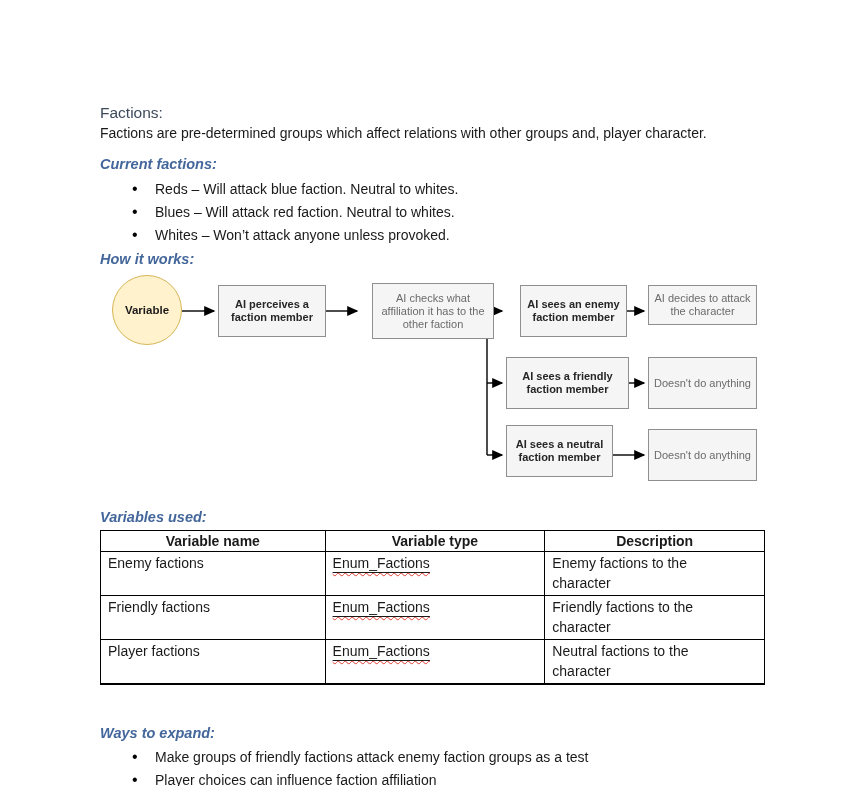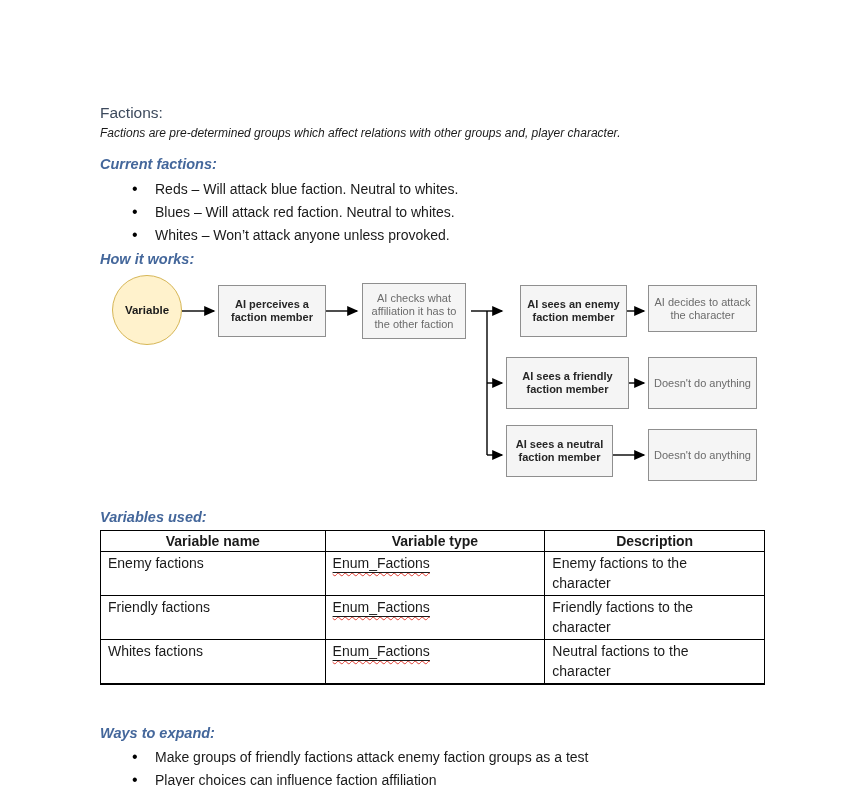--- a/index.html
+++ b/index.html
@@ -12,21 +12,21 @@
     font-family: "Liberation Sans", sans-serif;
     color: #1a1a1a;
   }
   .content { padding: 104px 70px 0 100px; }
 
   .doc-title {
     font-size: 15.5px; font-weight: 400;
     color: #3d4a5d;
     margin: 0 0 2px 0;
   }
-  .intro { font-size: 12px; line-height: 18px; margin: 0 0 14px 0; font-style: italic; }
+  .intro { font-size: 14px; line-height: 18px; margin: 0 0 14px 0; }
 
   .sub-heading {
     font-size: 14.5px; font-style: italic; font-weight: 700;
     color: #44679b;
     margin: 0 0 10px 0;
   }
   .mt-current { margin-top: 0; }
   .mt-how { margin-top: 5px; margin-bottom: 4px; }
   .mt-vars { margin-top: 16px; margin-bottom: 5px; }
   .mt-ways { margin-top: 40px; margin-bottom: 9px; }
@@ -66,23 +66,23 @@
     font-weight: 700; font-size: 11.5px; color: #1a1a1a;
   }
   .flow-box {
     background: #F5F5F5;
     border: 1px solid #8f8f8f;
     padding: 2px 5px;
   }
   .flow-box.bold { font-weight: 700; color: #262626; }
   .flow-box.gray { font-weight: 400; color: #6b6b6b; }
   .pos-perceive { left: 218px; top: 14px; width: 108px; height: 52px; }
-  .pos-check    { left: 362px; top: 12px; width: 104px; height: 56px; }
+  .pos-check    { left: 372px; top: 12px; width: 122px; height: 56px; }
   .pos-enemy    { left: 520px; top: 14px; width: 107px; height: 52px; }
-  .pos-attack   { left: 648px; top: 14px; width: 109px; height: 47px; }
+  .pos-attack   { left: 648px; top: 14px; width: 109px; height: 40px; }
   .pos-friendly { left: 506px; top: 86px; width: 123px; height: 52px; }
   .pos-nothing1 { left: 648px; top: 86px; width: 109px; height: 52px; }
   .pos-neutral  { left: 506px; top: 154px; width: 107px; height: 52px; }
   .pos-nothing2 { left: 648px; top: 158px; width: 109px; height: 52px; }
 
   
   table.vars-table {
     border-collapse: collapse;
     width: 665px;
     font-size: 14px;
@@ -182,21 +182,21 @@
           <td>Enemy factions</td>
           <td><span class="type-spell"><span class="type-underline">Enum_Factions</span></span></td>
           <td><span class="desc-clamp">Enemy factions to the character</span></td>
         </tr>
         <tr>
           <td>Friendly factions</td>
           <td><span class="type-spell"><span class="type-underline">Enum_Factions</span></span></td>
           <td><span class="desc-clamp">Friendly factions to the character</span></td>
         </tr>
         <tr>
-          <td>Whites factions</td>
+          <td>Player factions</td>
           <td><span class="type-spell"><span class="type-underline">Enum_Factions</span></span></td>
           <td><span class="desc-clamp">Neutral factions to the character</span></td>
         </tr>
       </tbody>
     </table>
 
     <h2 class="sub-heading mt-ways">Ways to expand:</h2>
     <ul class="bullets last">
       <li>Make groups of friendly factions attack enemy faction groups as a test</li>
       <li>Player choices can influence faction affiliation</li>

